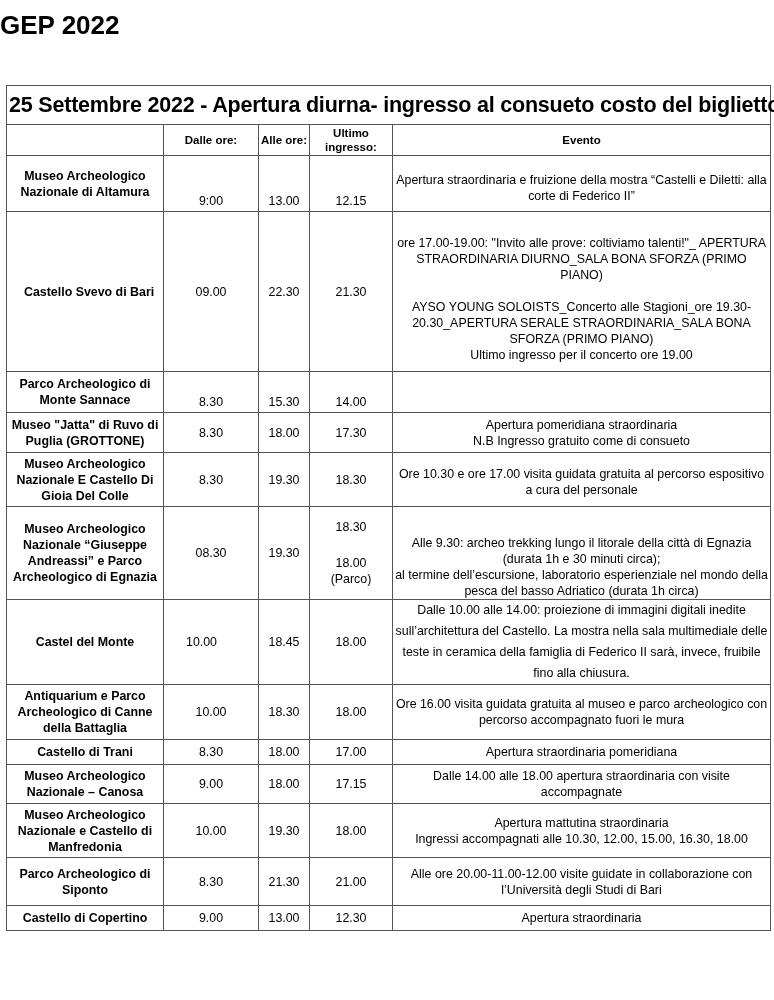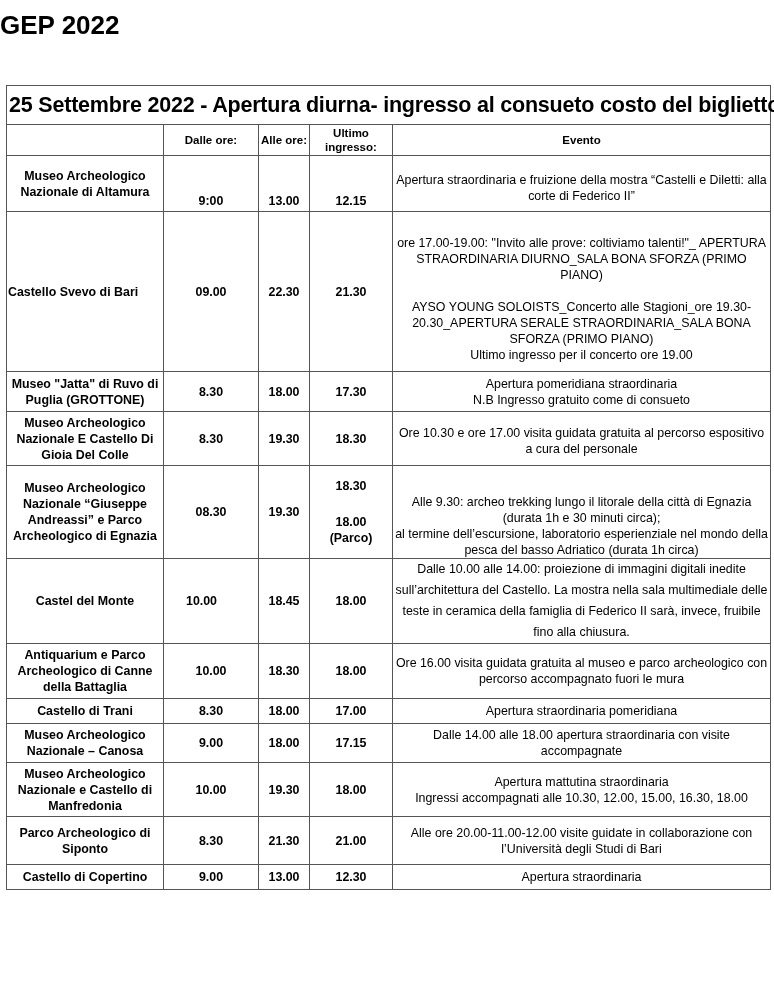--- a/index.html
+++ b/index.html
@@ -8,21 +8,21 @@
   .page-title { position: absolute; top: 10px; left: 0; width: 774px; 
                 font-size: 26px; font-weight: bold; letter-spacing: 0px; }
   table.sched { position: absolute; left: 6px; top: 85px; width: 764px;
                 border-collapse: collapse; table-layout: fixed; }
   table.sched td, table.sched th { border: 1.5px solid #555; padding: 0 2px; font-size: 12.4px;
                 line-height: 16px; text-align: center; vertical-align: middle; }
   .title-cell { font-size: 21.5px !important; font-weight: bold; height: 38px; line-height: 24px !important;
                 white-space: nowrap; letter-spacing: -0.2px; }
   .hdr th { font-weight: bold; font-size: 11.5px !important; height: 30px; line-height: 14px !important; }
   td.place { font-weight: bold; }
-  td.time { font-weight: bold; }
+  td.time { font-weight: normal; }
   td.event { font-weight: normal; }
   .bottom { vertical-align: bottom !important; padding-bottom: 2px !important; }
   .gap { display: block; height: 16px; }
   .spaced { line-height: 21px !important; }
 </style>
 </head>
 <body>
 
 <div class="page-title">GEP 2022</div>
 
@@ -50,32 +50,39 @@
     <td class="place">Museo Archeologico Nazionale di Altamura</td>
     <td class="time bottom">9:00</td>
     <td class="time bottom">13.00</td>
     <td class="time bottom">12.15</td>
     <td class="event" style="padding-top:8px">
       <span>Apertura straordinaria e fruizione della mostra “Castelli e Diletti: alla corte di Federico II”</span>
     </td>
   </tr>
 
   <tr style="height:160px">
-    <td class="place" style="text-align:left;padding-left:1px">Castello Svevo di Bari</td>
+    <td class="place" style="text-align:left;padding-left:17px">Castello Svevo di Bari</td>
     <td class="time">09.00</td>
     <td class="time">22.30</td>
     <td class="time">21.30</td>
     <td class="event" style="padding-top:14px">
       <div>ore 17.00-19.00: "Invito alle prove: coltiviamo talenti!"_ APERTURA STRAORDINARIA DIURNO_SALA BONA SFORZA (PRIMO PIANO)</div>
       <span class="gap"></span>
       <div>AYSO YOUNG SOLOISTS_Concerto alle Stagioni_ore 19.30-20.30_APERTURA SERALE STRAORDINARIA_SALA BONA SFORZA (PRIMO PIANO)</div>
       <div>Ultimo ingresso per il concerto ore 19.00</div>
     </td>
   </tr>
 
+  <tr style="height:41px">
+    <td class="place">Parco Archeologico di Monte Sannace</td>
+    <td class="time bottom">8.30</td>
+    <td class="time bottom">15.30</td>
+    <td class="time bottom">14.00</td>
+    <td class="event"></td>
+  </tr>
 
   <tr style="height:40px">
     <td class="place">Museo "Jatta" di Ruvo di Puglia (GROTTONE)</td>
     <td class="time">8.30</td>
     <td class="time">18.00</td>
     <td class="time">17.30</td>
     <td class="event">
       <div>Apertura pomeridiana straordinaria</div>
       <div>N.B Ingresso gratuito come di consueto</div>
     </td>

